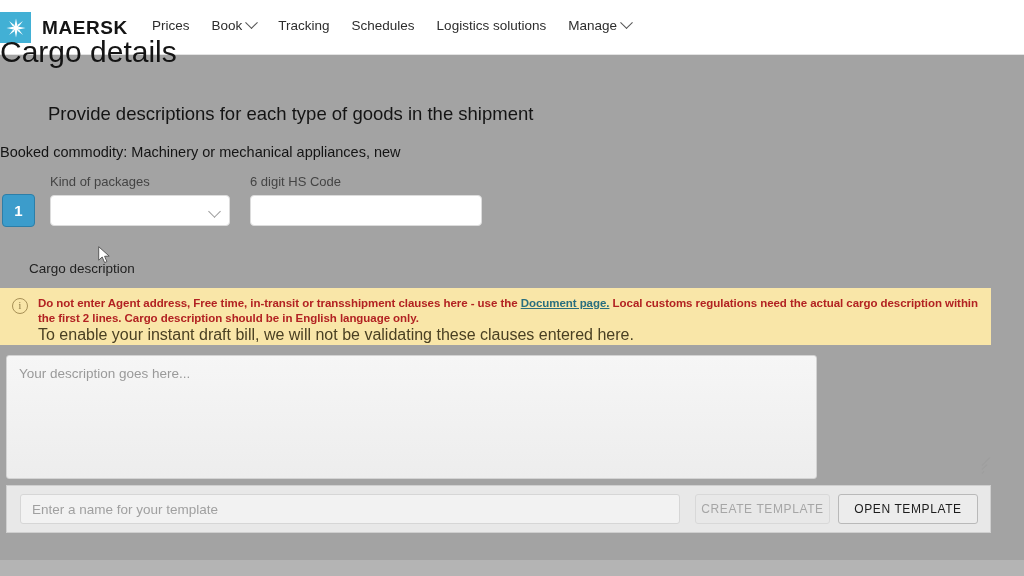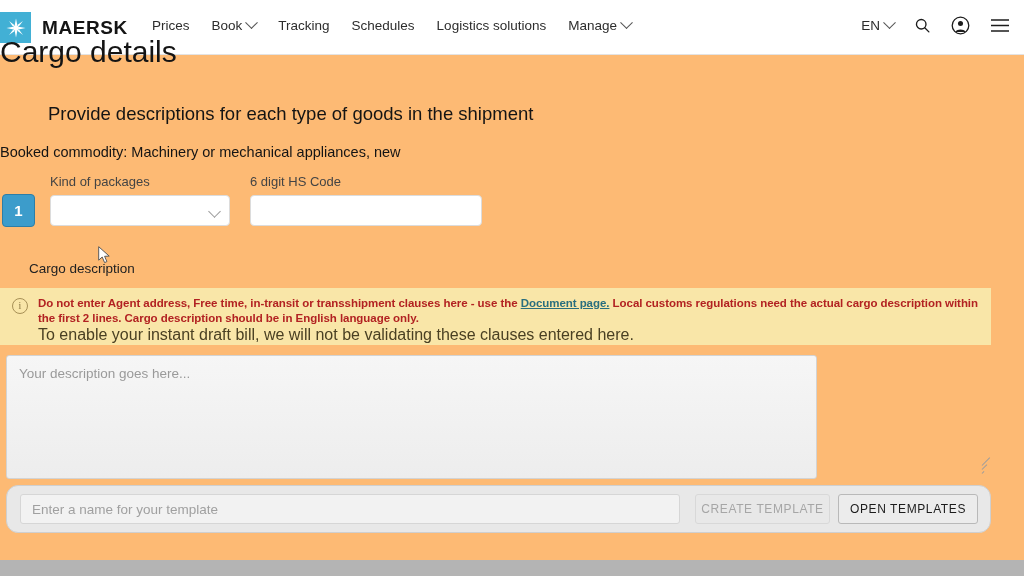--- a/index.html
+++ b/index.html
@@ -68,21 +68,21 @@
     font-size: 13.5px; color: #2d2d2d;
     display: flex; align-items: center; gap: 5px;
     cursor: pointer;
   }
   .icon-btn { cursor: pointer; display: flex; align-items: center; }
 
   
   .content {
     position: absolute; left: 0; top: 55px;
     width: 1024px; height: 521px;
-    background: #fdba74;
+    background: #a3a3a3;
   }
   .page-title {
     position: absolute; left: 0px; top: -20px;
     font-size: 30px;
     font-weight: 400;
     color: #141414;
     white-space: nowrap;
   }
   .subtitle {
     position: absolute; left: 0px; top: 48px;
@@ -217,21 +217,21 @@
     transform-origin: left center;
     transform: rotate(-45deg);
   }
 
   
   .template-bar {
     position: absolute; left: 6px; top: 430px;
     width: 985px; height: 48px;
     background: #e8e8e8;
     border: 1px solid #cfcfcf;
-    border-radius: 12px;
+    border-radius: 0;
     box-sizing: border-box;
   }
   .template-input {
     position: absolute; left: 13px; top: 8px;
     width: 660px; height: 30px;
     background: #f2f2f2;
     border: 1px solid #d6d6d6;
     border-radius: 3px;
     box-sizing: border-box;
     padding: 0 11px;
@@ -328,46 +328,20 @@
       </div>
       <div class="nav-item">
         <span>Logistics solutions</span>
       </div>
       <div class="nav-item">
         <span>Manage</span>
         <span class="chev"></span>
       </div>
     </div>
 
-    <div class="header-right">
-      <div class="lang">
-        <span>EN</span>
-        <span class="chev"></span>
-      </div>
-      <div class="icon-btn">
-        <svg width="17" height="17" viewBox="0 0 20 20" aria-hidden="true">
-          <circle cx="8.5" cy="8.5" r="5.6" fill="none" stroke="#1c1c1c" stroke-width="1.6"></circle>
-          <line x1="12.6" y1="12.6" x2="17.5" y2="17.5" stroke="#1c1c1c" stroke-width="1.6" stroke-linecap="round"></line>
-        </svg>
-      </div>
-      <div class="icon-btn">
-        <svg width="19" height="19" viewBox="0 0 22 22" aria-hidden="true">
-          <circle cx="11" cy="11" r="9.6" fill="none" stroke="#1c1c1c" stroke-width="1.5"></circle>
-          <circle cx="11" cy="8.6" r="2.9" fill="#1c1c1c"></circle>
-          <path d="M4.9 18.4 A7.2 6.2 0 0 1 17.1 18.4 Z" fill="#1c1c1c"></path>
-        </svg>
-      </div>
-      <div class="icon-btn">
-        <svg width="20" height="15" viewBox="0 0 20 15" aria-hidden="true">
-          <line x1="1" y1="2" x2="19" y2="2" stroke="#1c1c1c" stroke-width="1.5"></line>
-          <line x1="1" y1="7.5" x2="19" y2="7.5" stroke="#1c1c1c" stroke-width="1.5"></line>
-          <line x1="1" y1="13" x2="19" y2="13" stroke="#1c1c1c" stroke-width="1.5"></line>
-        </svg>
-      </div>
-    </div>
   </div>
 
   <div class="content">
 
     <div class="page-title">Cargo details</div>
     <div class="subtitle">Provide descriptions for each type of goods in the shipment</div>
     <div class="booked">Booked commodity: Machinery or mechanical appliances, new</div>
 
     <div class="label-kind">Kind of packages</div>
     <div class="label-hs">6 digit HS Code</div>
@@ -393,21 +367,21 @@
     <textarea class="desc-area" placeholder="Your description goes here..." style=""></textarea>
     <div class="resize-grip">
       <i style="left:11px; top:1px; width:11px;"></i>
       <i style="left:11px; top:5px; width:7px;"></i>
       <i style="left:11px; top:9px; width:3px;"></i>
     </div>
 
     <div class="template-bar">
       <input class="template-input" type="text" value="" placeholder="Enter a name for your template" style="">
       <div class="btn btn-create">CREATE TEMPLATE</div>
-      <div class="btn btn-open">OPEN TEMPLATES</div>
+      <div class="btn btn-open">OPEN TEMPLATE</div>
     </div>
 
 
     <div class="bottom-strip"></div>
   </div>
 
   <div class="cursor">
     <svg width="13" height="19" viewBox="0 0 13 19" aria-hidden="true">
       <polygon points="0.7,0.7 0.7,14.2 4.2,11.0 6.6,16.6 8.9,15.6 6.6,10.3 11.2,10.1" fill="#ffffff" stroke="#5a5a5a" stroke-width="1"></polygon>
     </svg>

